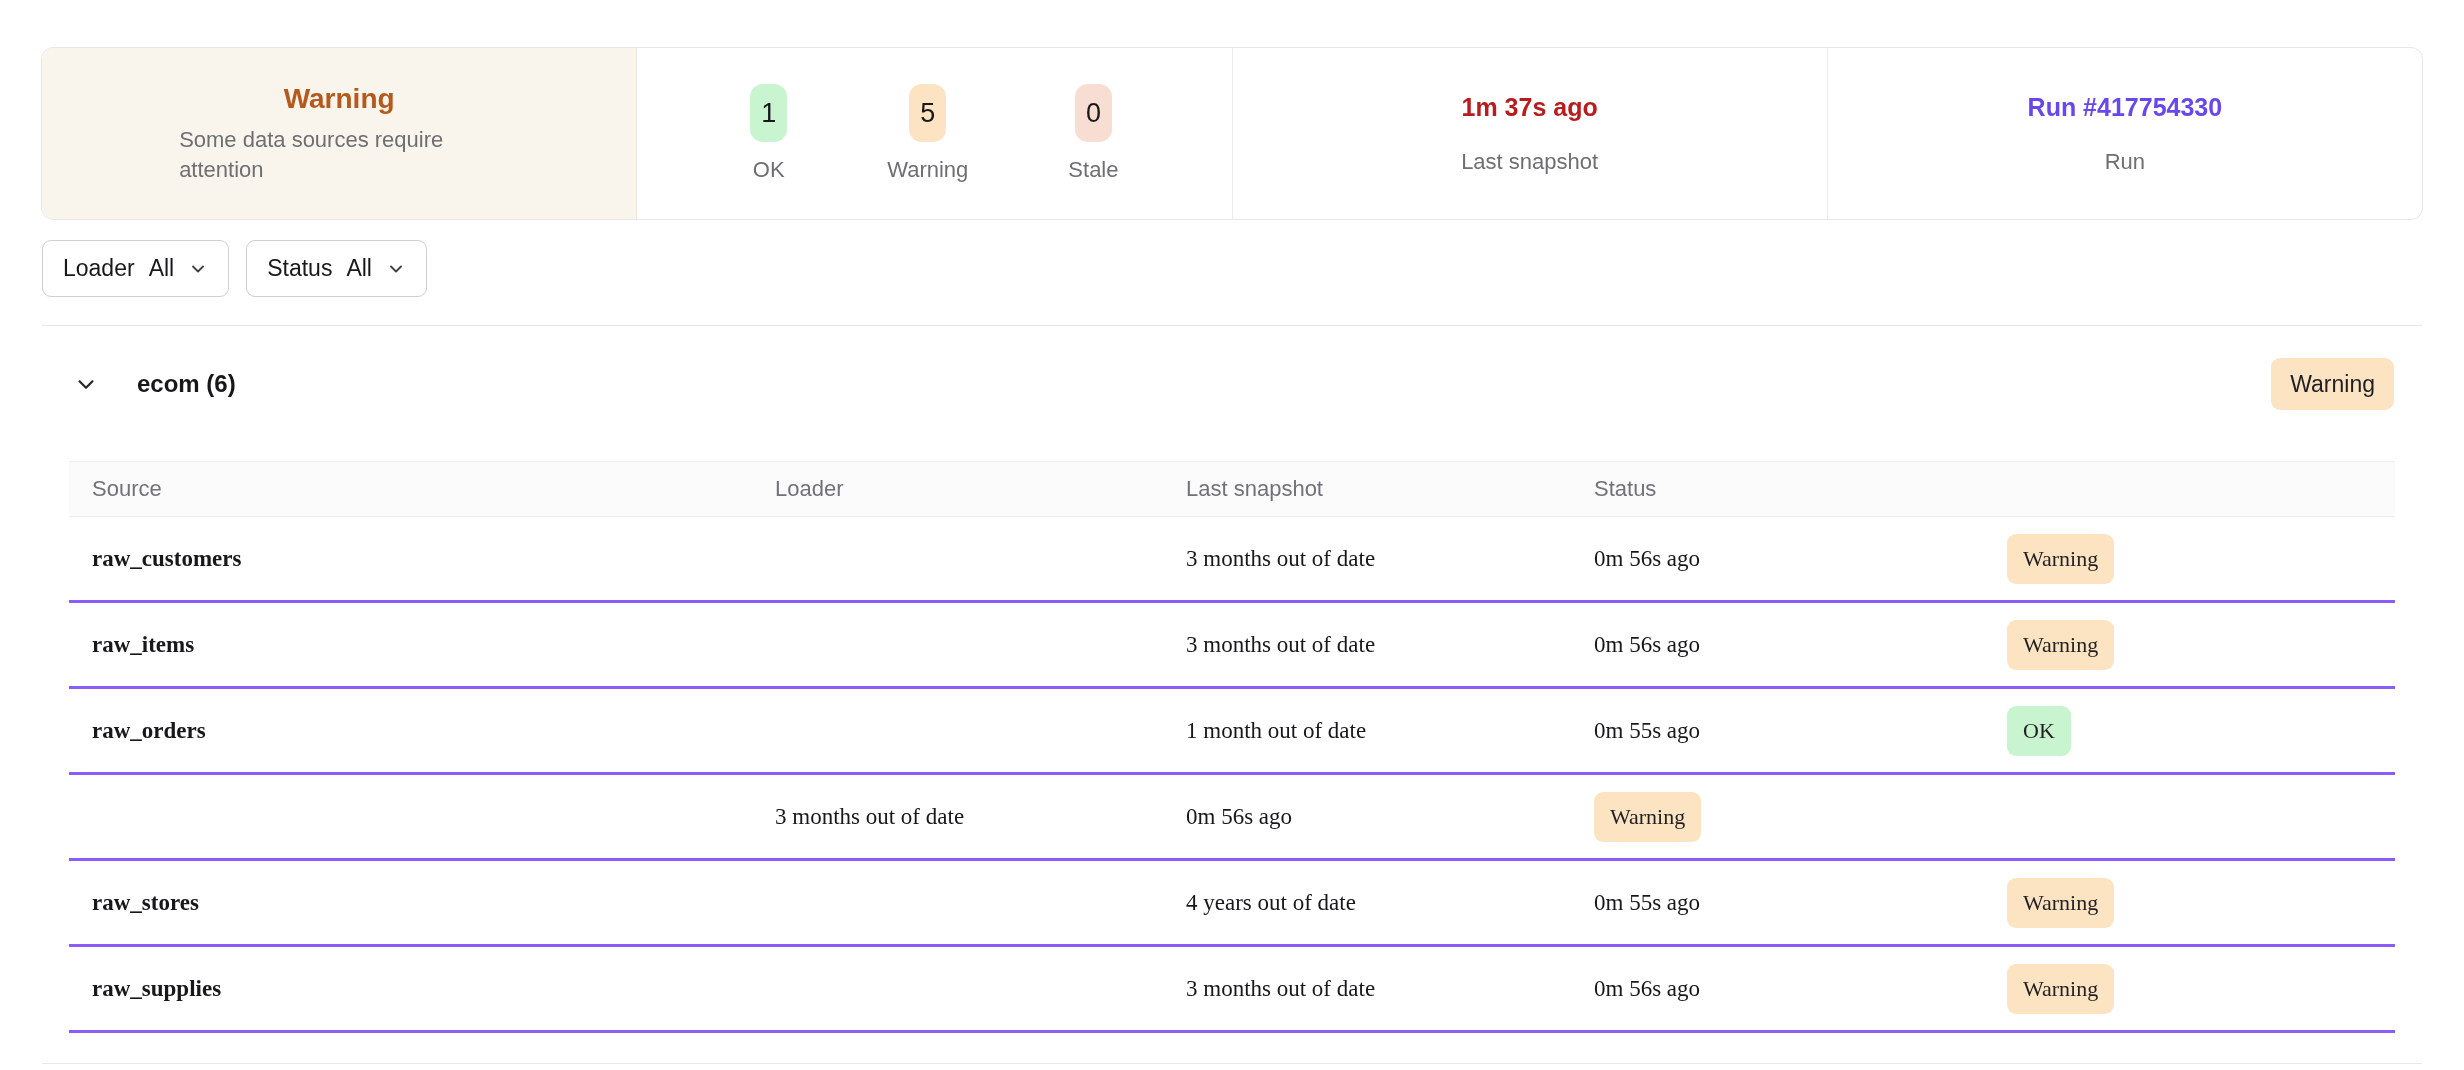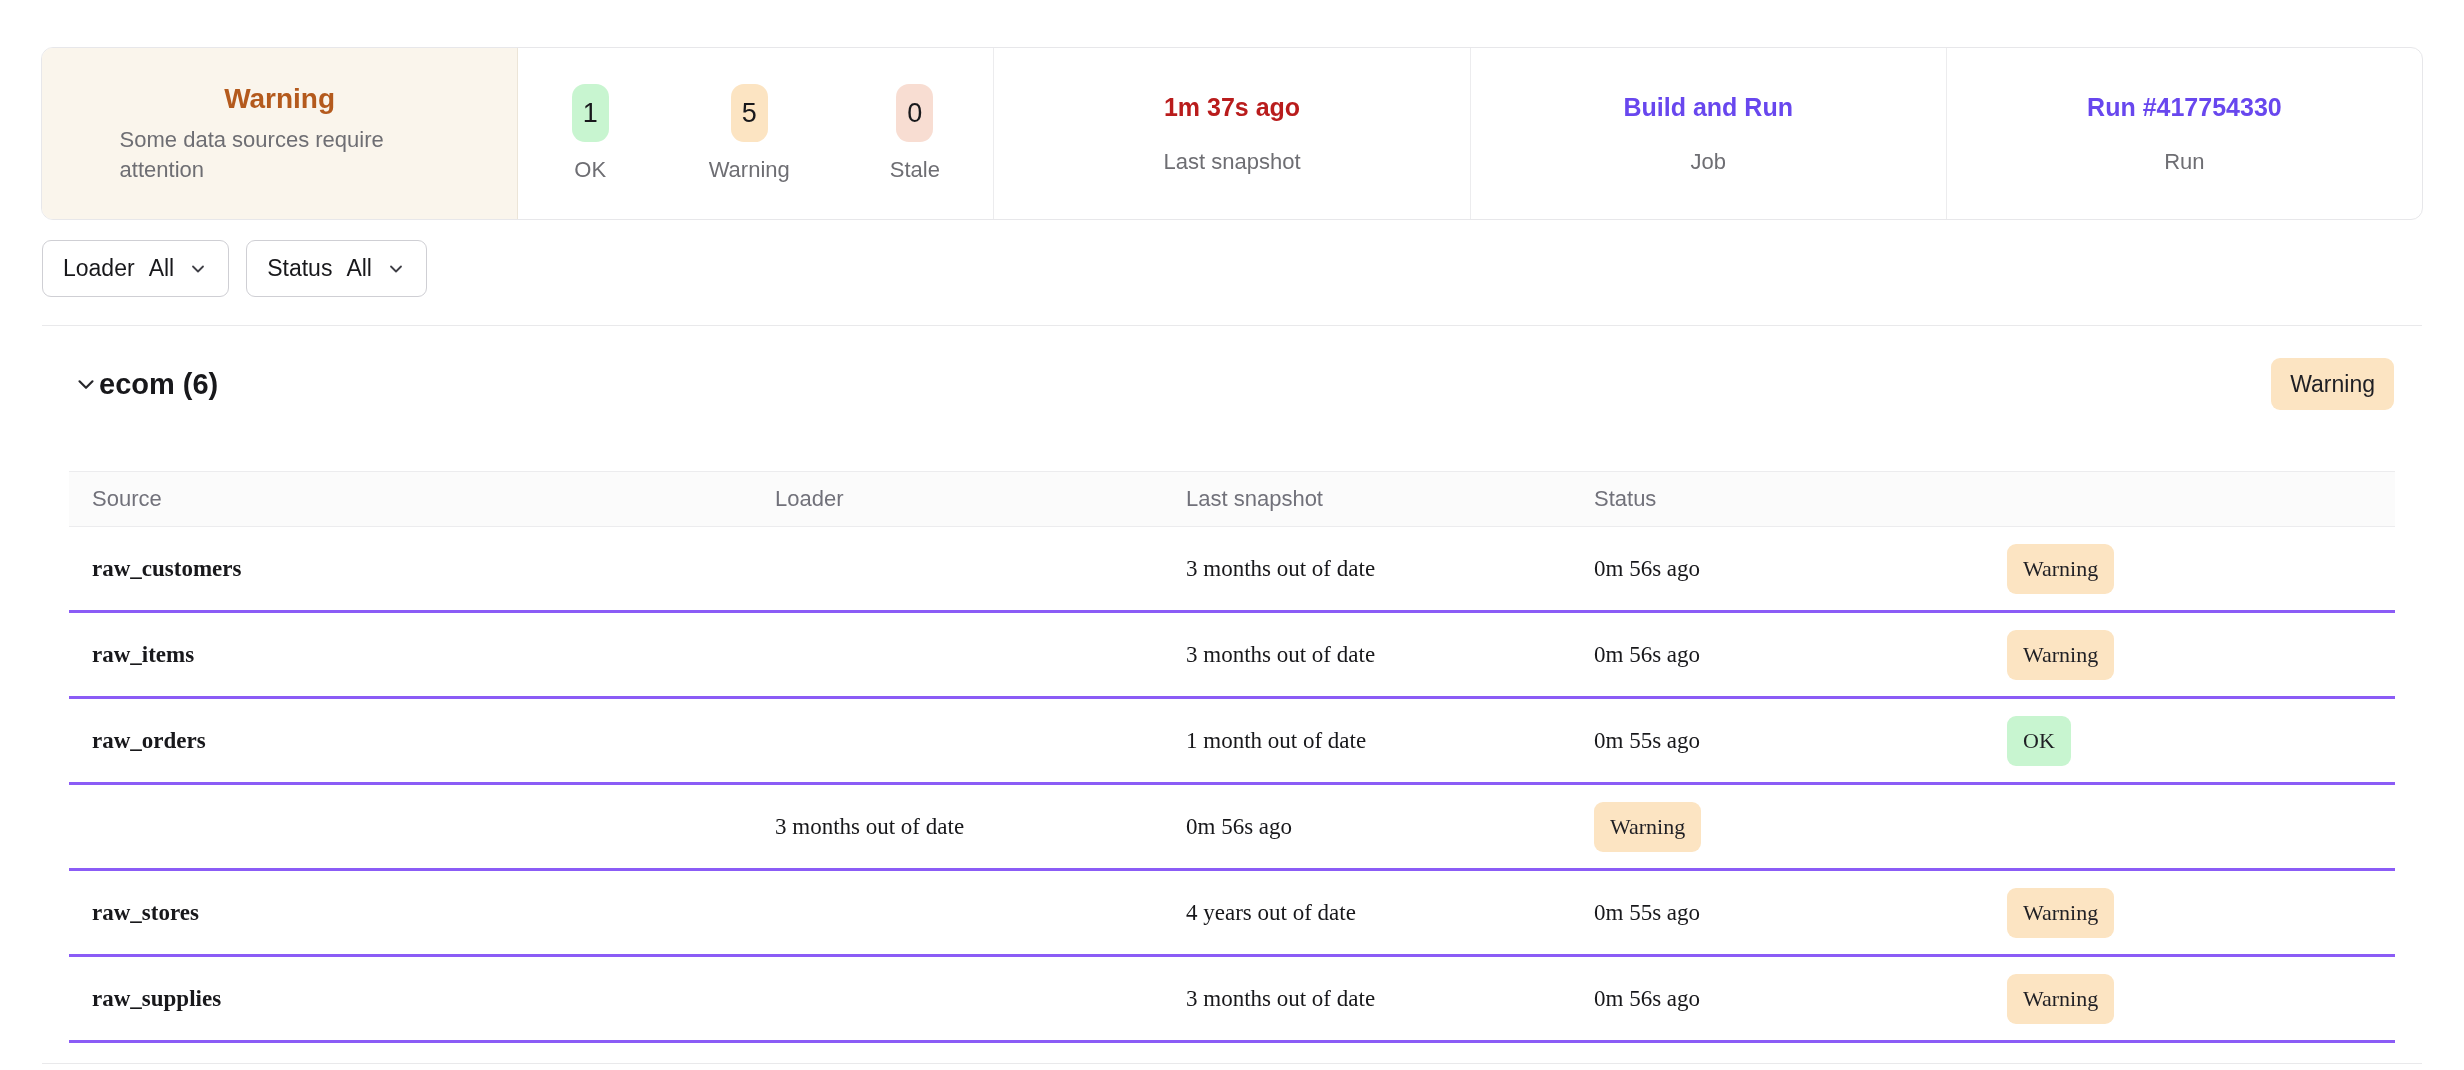--- a/index.html
+++ b/index.html
@@ -72,32 +72,32 @@
     position: absolute; left: 42px; right: 42px; height: 1px;
     background: #e9e9eb;
   }
 
   
   .group-header {
     position: absolute; left: 69px; right: 70px; top: 352px; height: 64px;
     display: flex; align-items: center;
   }
   .group-toggle { width: 26px; height: 26px; margin-left: 4px; cursor: pointer; }
-  .group-title { font-size: 29px; font-weight: 700; }
+  .group-title { font-size: 24px; font-weight: 700; margin-left: 38px; }
   .badge {
     display: inline-flex; align-items: center; justify-content: center;
     height: 52px; padding: 0 19px;
     border-radius: 9px;
     font-size: 23px; font-weight: 500; color: #1f1f24;
     width: max-content;
   }
   .group-badge { margin-left: auto; }
 
   
-  .src-table { position: absolute; left: 69px; right: 69px; top: 471px; }
+  .src-table { position: absolute; left: 69px; right: 69px; top: 461px; }
   .thead, .trow {
     display: grid;
     grid-template-columns: 683px 411px 408px 413px 1fr;
     align-items: center;
     padding-left: 23px;
   }
   .thead {
     height: 56px;
     background: #fbfbfb;
     border-top: 1px solid #ececee;
@@ -138,24 +138,20 @@
         <div class="count-label">Stale</div>
       </div>
     </div>
   </div>
 
   <div class="summary-cell">
     <div class="cell-value">1m 37s ago</div>
     <div class="cell-label">Last snapshot</div>
   </div>
 
-  <div class="summary-cell">
-    <div class="cell-value link">Build and Run</div>
-    <div class="cell-label">Job</div>
-  </div>
 
   <div class="summary-cell">
     <div class="cell-value link">Run #417754330</div>
     <div class="cell-label">Run</div>
   </div>
 </div>
 
 <div class="filters">
   <button class="filter-btn">
     <span>Loader</span>

